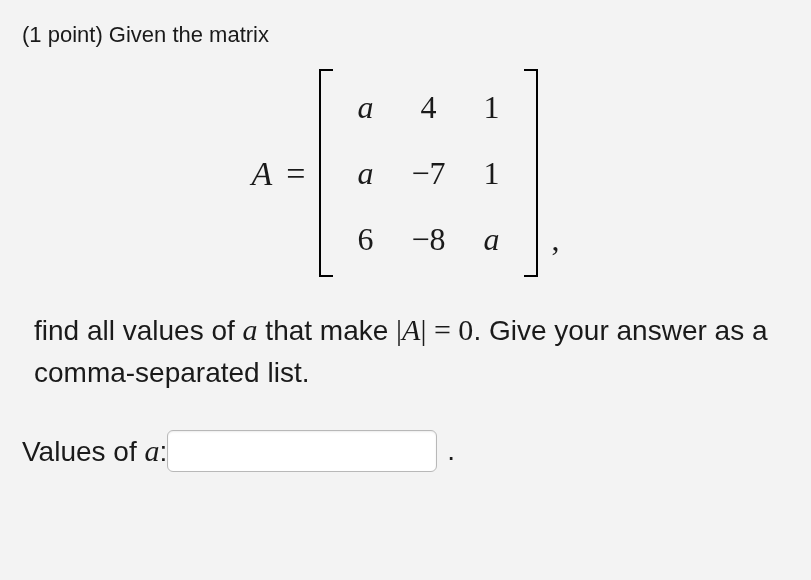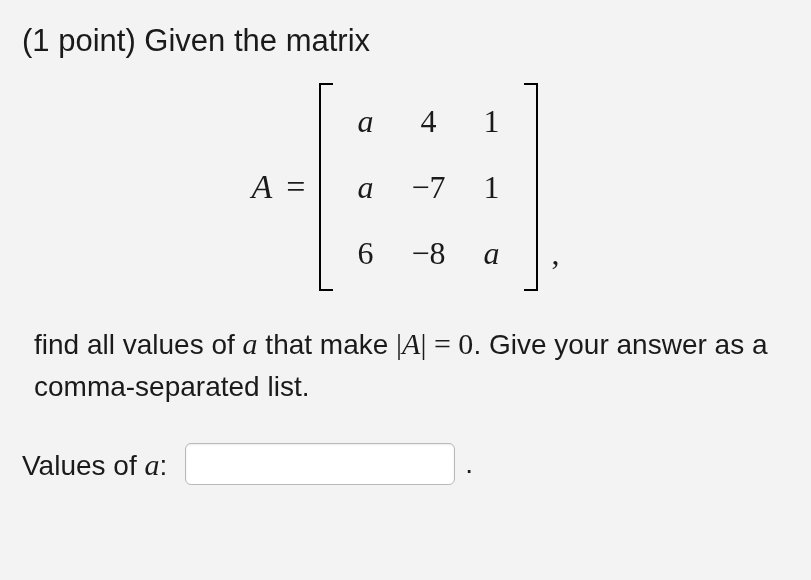--- a/index.html
+++ b/index.html
@@ -11,21 +11,21 @@
       width: 811px;
       height: 580px;
       background: #f3f3f3;
       font-family: Arial, Helvetica, sans-serif;
       font-size: 28px;
       color: #1a1a1a;
       padding: 18px 22px;
       line-height: 1.5;
     }
     .problem-text {
-      font-size: 31px;
+      font-size: 22px;
     }
     .matrix-display {
       display: flex;
       align-items: center;
       justify-content: center;
       margin: 18px 0 28px 0;
     }
     .matrix-label {
       font-family: 'Times New Roman', Times, serif;
       font-style: italic;
@@ -107,21 +107,20 @@
     .det-bar {
       font-family: 'Times New Roman', Times, serif;
     }
     .answer-row {
       display: flex;
       align-items: center;
       margin-top: 34px;
       font-size: 28px;
     }
     .answer-label {
-      margin-right: 18px;
     }
     input[type="text"] {
       width: 270px;
       height: 42px;
       border: 1px solid #b8b8b8;
       border-radius: 6px;
       background: #ffffff;
       font-size: 22px;
       padding: 4px 10px;
       box-shadow: inset 0 1px 2px rgba(0,0,0,0.08);

